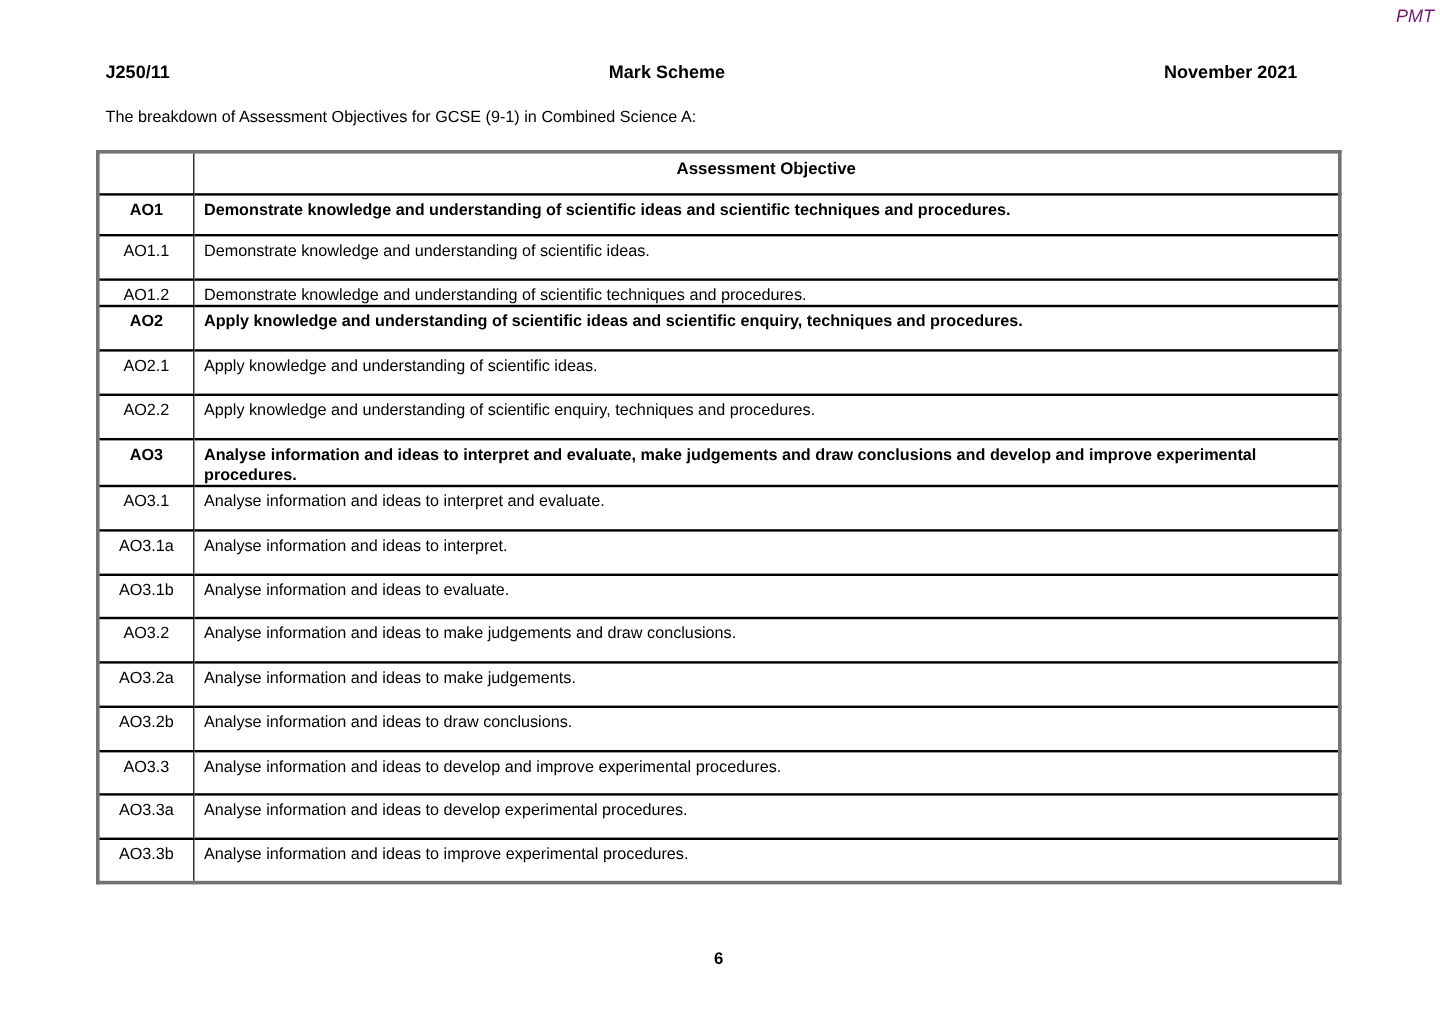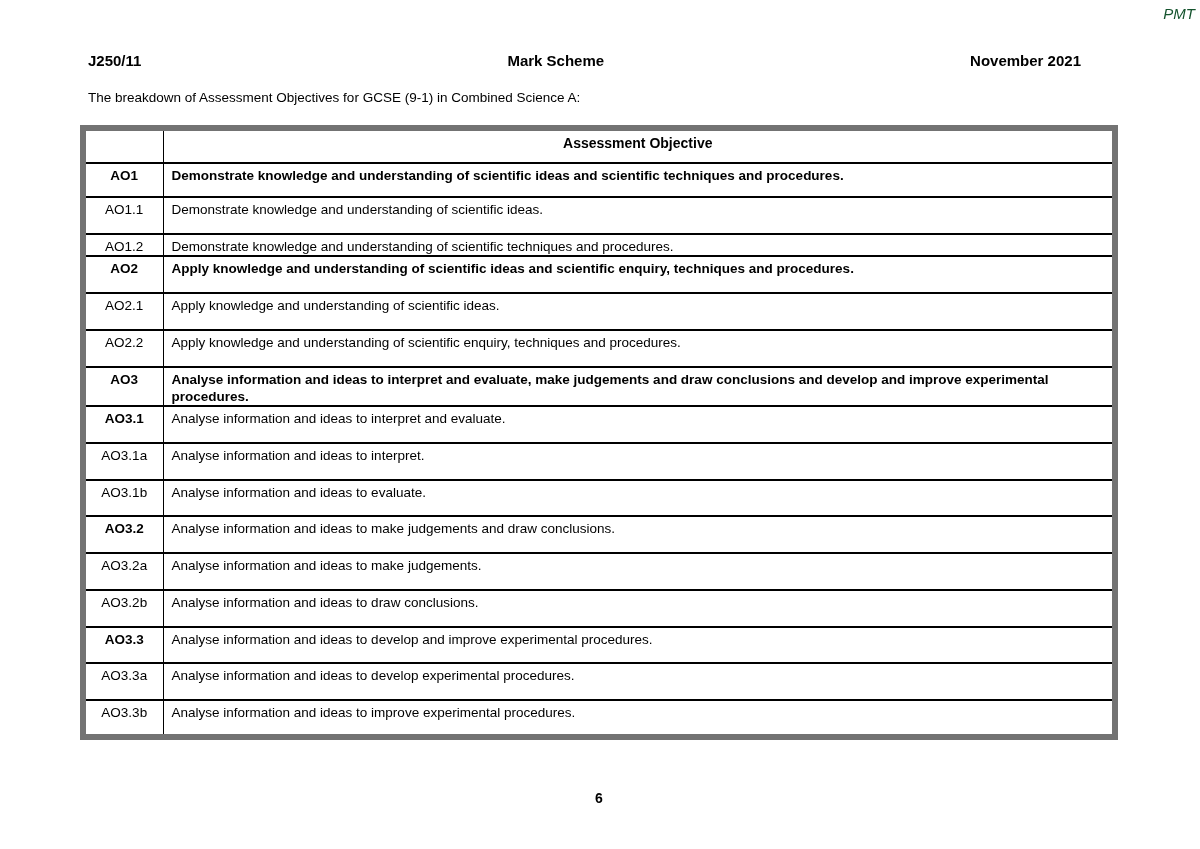--- a/index.html
+++ b/index.html
@@ -5,57 +5,57 @@
   * { margin: 0; padding: 0; box-sizing: border-box; }
   html, body { background: #ffffff; }
   body {
     width: 1200px; height: 849px;
     position: relative;
     font-family: "Liberation Sans", "DejaVu Sans", sans-serif;
     color: #000;
   }
   .watermark {
     position: absolute; top: 5px; right: 5px;
-    font-size: 15px; font-style: italic; color: #14532d;
+    font-size: 15px; font-style: italic; color: #701a75;
   }
   .doc-header {
     position: absolute; top: 52px; left: 88px; right: 119px;
     display: flex; justify-content: space-between; align-items: baseline;
     font-size: 15px; font-weight: bold; gap: 38px;
   }
   .intro {
     position: absolute; top: 90px; left: 88px;
     font-size: 13.5px;
   }
   .table-wrap {
     position: absolute; top: 125px; left: 80px; width: 1038px;
   }
   table.ao-table {
     width: 100%;
     border-collapse: collapse;
     table-layout: fixed;
-    border: 6px solid #737373;
+    border: 3px solid #737373;
     font-size: 13.5px;
   }
   table.ao-table td, table.ao-table th {
     border: 1px solid #000;
     border-bottom-width: 2px;
     vertical-align: top;
     line-height: 17px;
   }
   col.c-code { width: 80px; }
   .code-cell  { text-align: center; padding-top: 3px; }
   .desc-cell  { text-align: left; padding: 3px 6px 0 8px; }
   .head-row td { height: 35px; }
   .head-label { text-align: center; font-weight: bold; font-size: 14px; padding-top: 4px; }
   tr.r-std td   { height: 36px; }
   tr.r-tall td  { height: 37px; }
   tr.r-short td { height: 20px; }
   tr.bold-all td { font-weight: bold; }
-  tr.bold-code td.code-cell { font-weight: bold; }
+  tr.bold-code td.code-cell { font-weight: normal; }
   .page-footer {
     position: absolute; top: 790px; left: 80px; width: 1038px;
     text-align: center; font-size: 14px; font-weight: bold;
   }
 </style>
 </head>
 <body>
 
 <div class="watermark">PMT</div>
 

